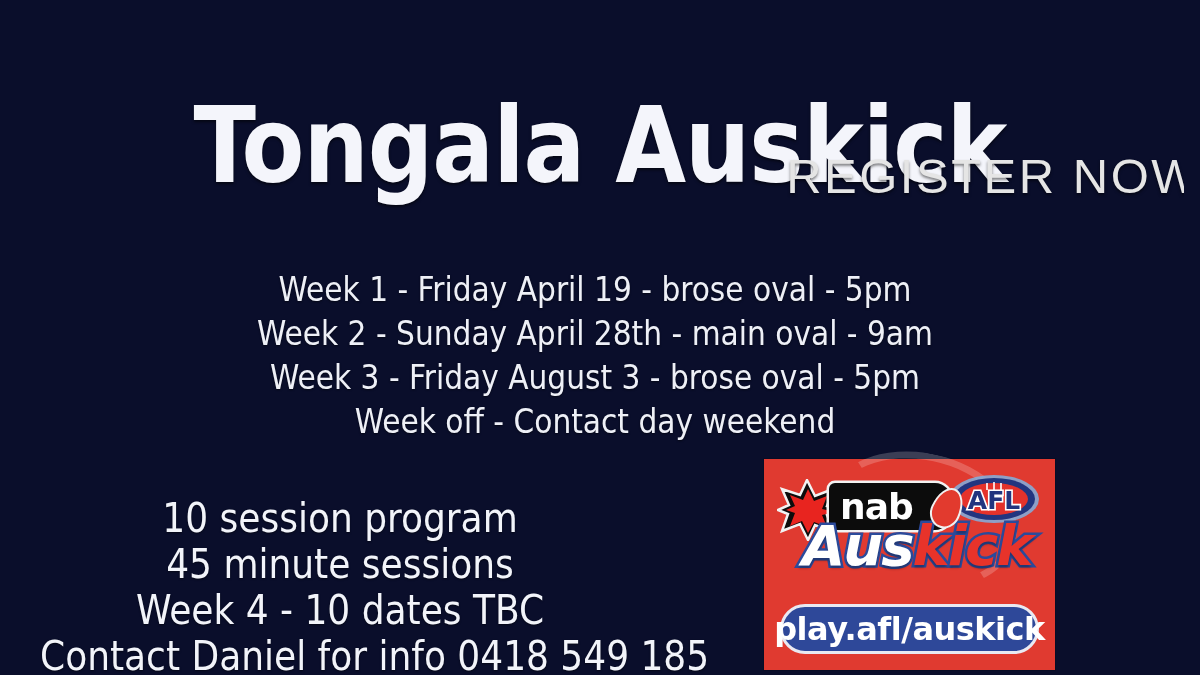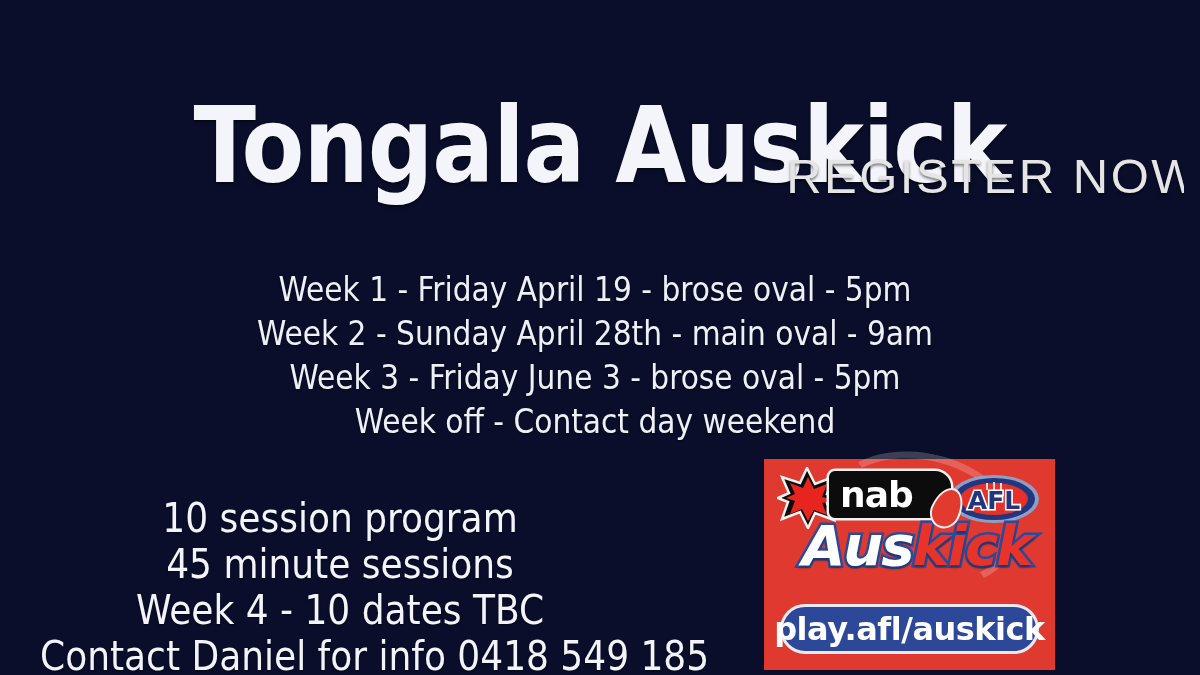--- a/index.html
+++ b/index.html
@@ -107,21 +107,21 @@
     border-bottom-color: transparent;
     border-left-color: transparent;
     transform: rotate(12deg);
     pointer-events: none;
   }
 
   
   .nab-lockup {
     position: absolute;
     left: 13px;
-    top: 8px;
+    top: 20px;
     width: 175px;
     height: 62px;
   }
   .nab-star {
     position: absolute;
     left: 0;
     top: 0;
     width: 72px;
     height: 62px;
   }
@@ -225,21 +225,21 @@
 <body>
 
 <div id="poster">
 
   <h1 class="title">Tongala Auskick</h1>
   <div class="subtitle">REGISTER NOW</div>
 
   <div class="schedule">
     <div class="line">Week 1 - Friday April 19 - brose oval - 5pm</div>
     <div class="line">Week 2 - Sunday April 28th - main oval - 9am</div>
-    <div class="line">Week 3 - Friday June 3 - brose oval - 5pm</div>
+    <div class="line">Week 3 - Friday August 3 - brose oval - 5pm</div>
     <div class="line">Week off - Contact day weekend</div>
   </div>
 
   <div class="details">
     <div class="line">10 session program</div>
     <div class="line">45 minute sessions</div>
     <div class="line">Week 4 - 10 dates TBC</div>
     <div class="line">Contact Daniel for info 0418 549 185</div>
   </div>
 

